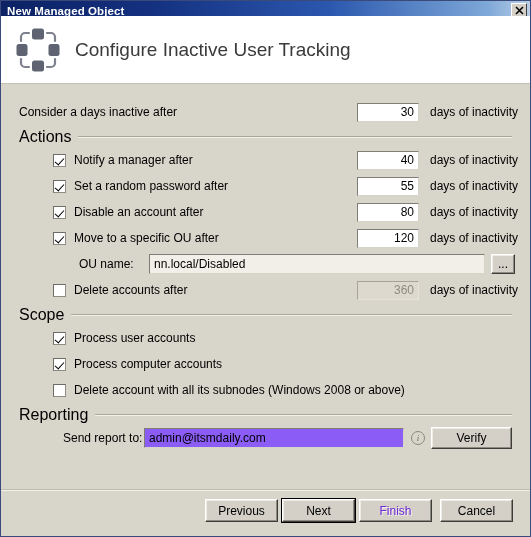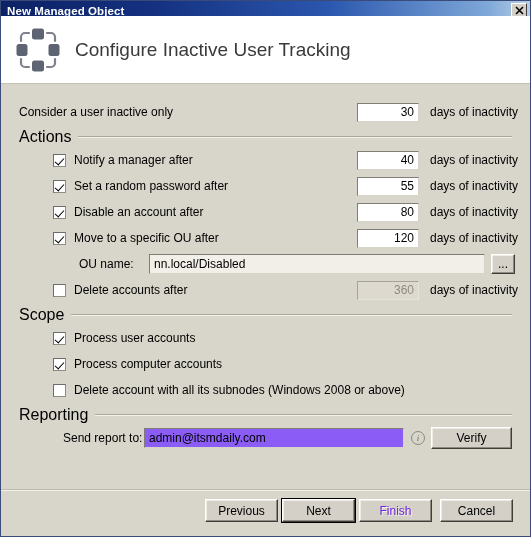--- a/index.html
+++ b/index.html
@@ -262,21 +262,21 @@
         <rect x="1.5" y="17" width="11" height="12" rx="2.5" fill="#5f6472"></rect>
         <rect x="33.5" y="17" width="11" height="12" rx="2.5" fill="#5f6472"></rect>
       </svg>
     </div>
     <div id="header-title">Configure Inactive User Tracking</div>
   </div>
 
   <div id="body">
 
     <div class="row">
-      <span class="row-label">Consider a user inactive only</span>
+      <span class="row-label">Consider a days inactive after</span>
       <div class="num-field">30</div>
       <span class="units">days of inactivity</span>
     </div>
 
     <div class="group-head">
       <span class="g-label">Actions</span>
       <span class="g-line"></span>
     </div>
 
     <div class="row indent1">

